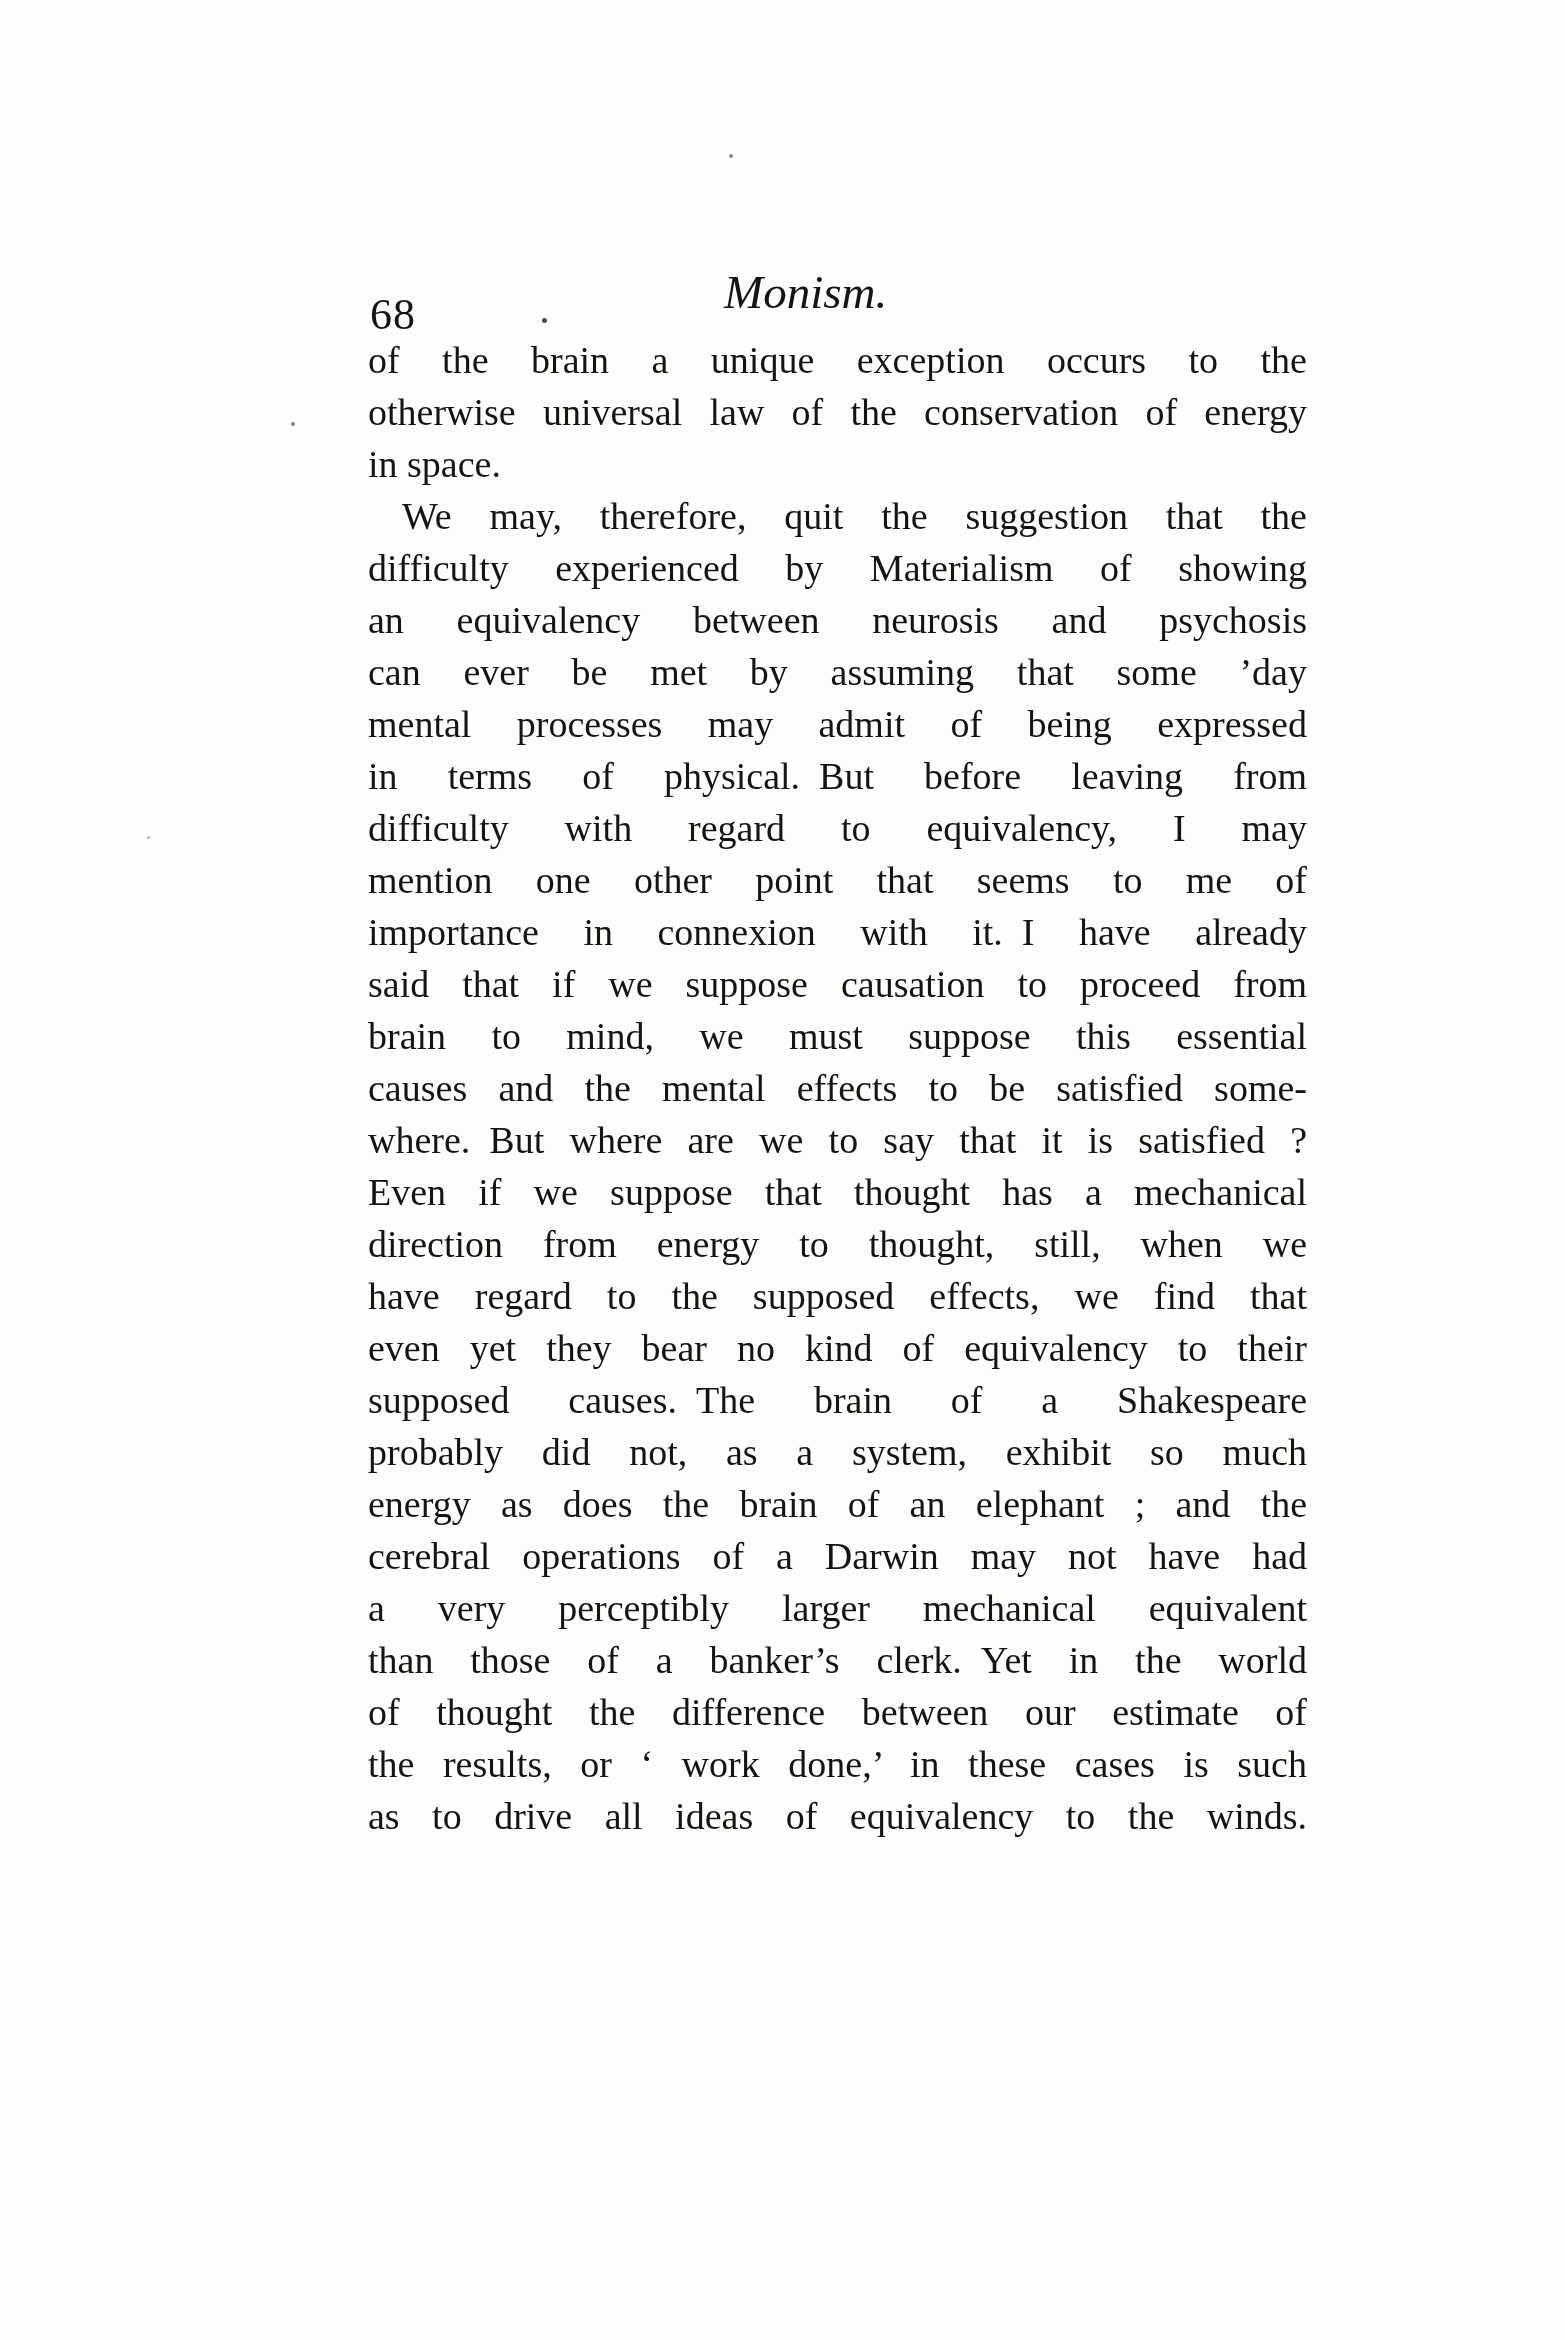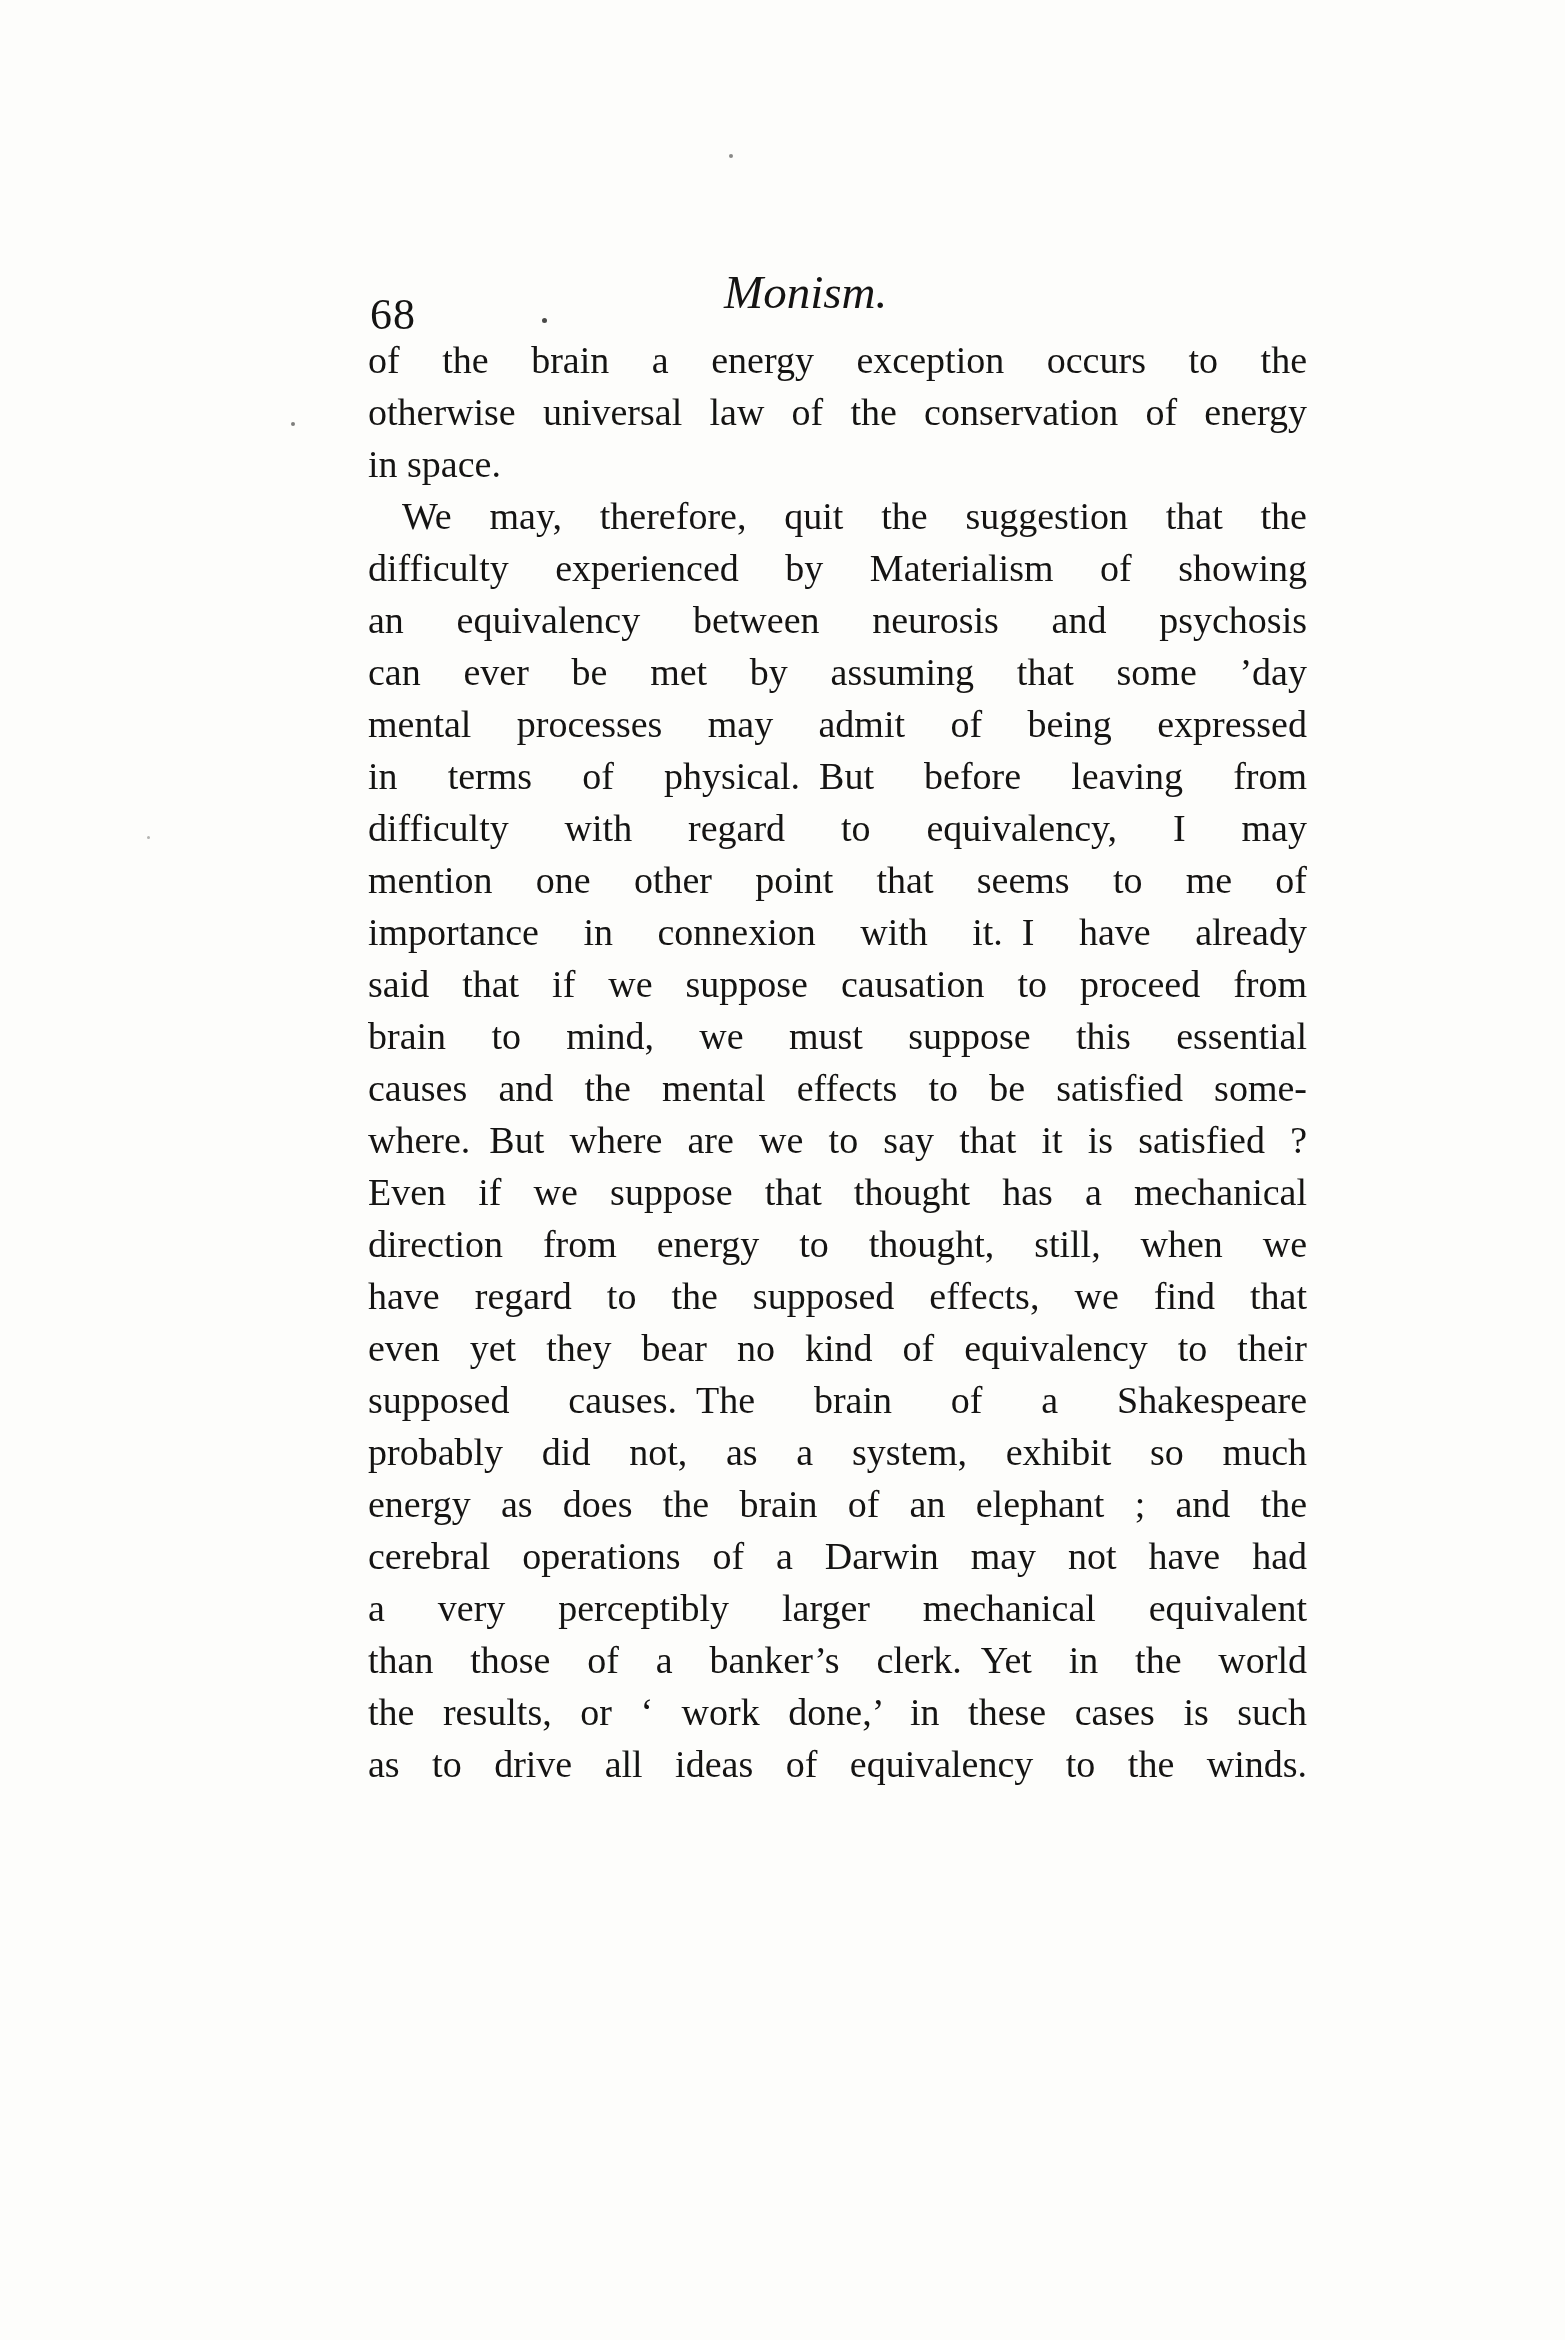--- a/index.html
+++ b/index.html
@@ -76,21 +76,21 @@
   <span class="speck s1"></span>
   <span class="speck s2"></span>
   <span class="speck s3"></span>
   <span class="speck s4"></span>
 
   <div class="page-number">68</div>
 
   <div class="running-title">Monism.</div>
 
   <div class="body-text">
-    <div class="line">of the brain a energy exception occurs to the</div>
+    <div class="line">of the brain a unique exception occurs to the</div>
     <div class="line">otherwise universal law of the conservation of energy</div>
     <div class="line para-end">in space.</div>
     <div class="line indent">We may, therefore, quit the suggestion that the</div>
     <div class="line">difficulty experienced by Materialism of showing</div>
     <div class="line">an equivalency between neurosis and psychosis</div>
     <div class="line">can ever be met by assuming that some ’day</div>
     <div class="line">mental processes may admit of being expressed</div>
     <div class="line">in terms of physical. But before leaving from</div>
     <div class="line">difficulty with regard to equivalency, I may</div>
     <div class="line">mention one other point that seems to me of</div>
@@ -102,18 +102,19 @@
     <div class="line">Even if we suppose that thought has a mechanical</div>
     <div class="line">direction from energy to thought, still, when we</div>
     <div class="line">have regard to the supposed effects, we find that</div>
     <div class="line">even yet they bear no kind of equivalency to their</div>
     <div class="line">supposed causes. The brain of a Shakespeare</div>
     <div class="line">probably did not, as a system, exhibit so much</div>
     <div class="line">energy as does the brain of an elephant ; and the</div>
     <div class="line">cerebral operations of a Darwin may not have had</div>
     <div class="line">a very perceptibly larger mechanical equivalent</div>
     <div class="line">than those of a banker’s clerk. Yet in the world</div>
+    <div class="line">of thought the difference between our estimate of</div>
     <div class="line">the results, or ‘ work done,’ in these cases is such</div>
     <div class="line">as to drive all ideas of equivalency to the winds.</div>
   </div>
 
 </div>
 
 
 </body></html>

